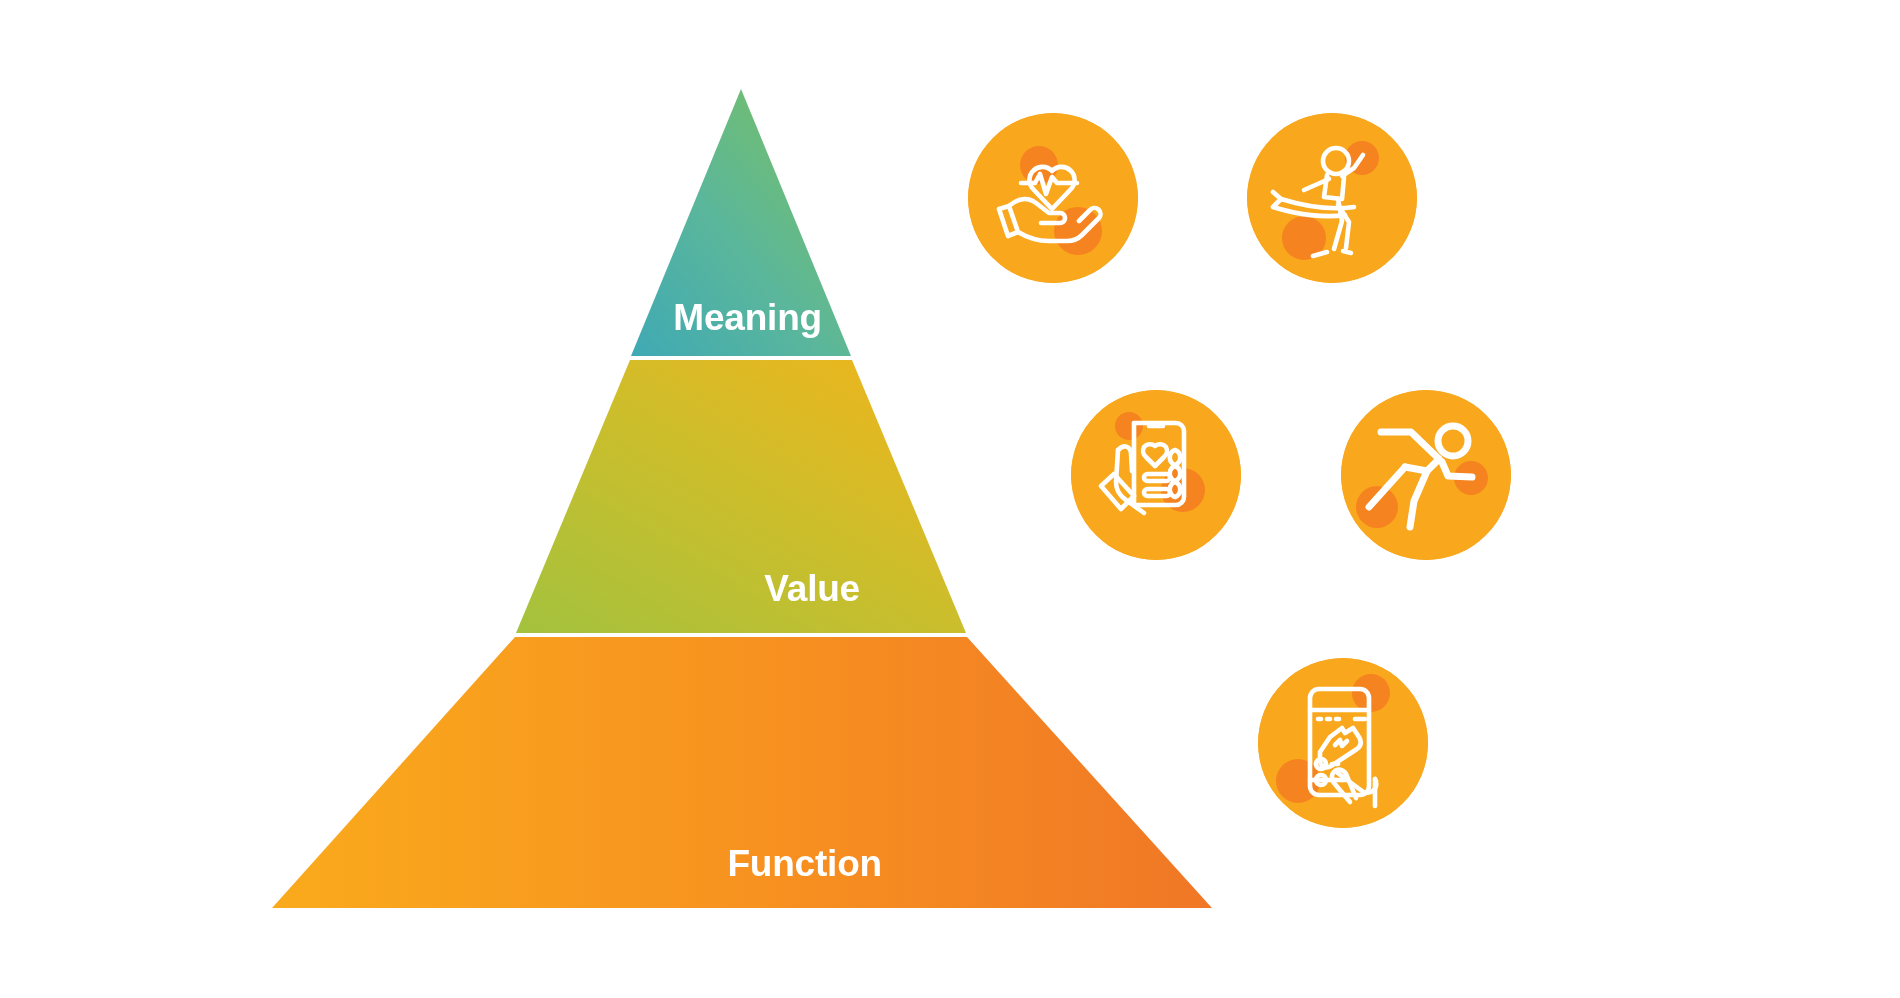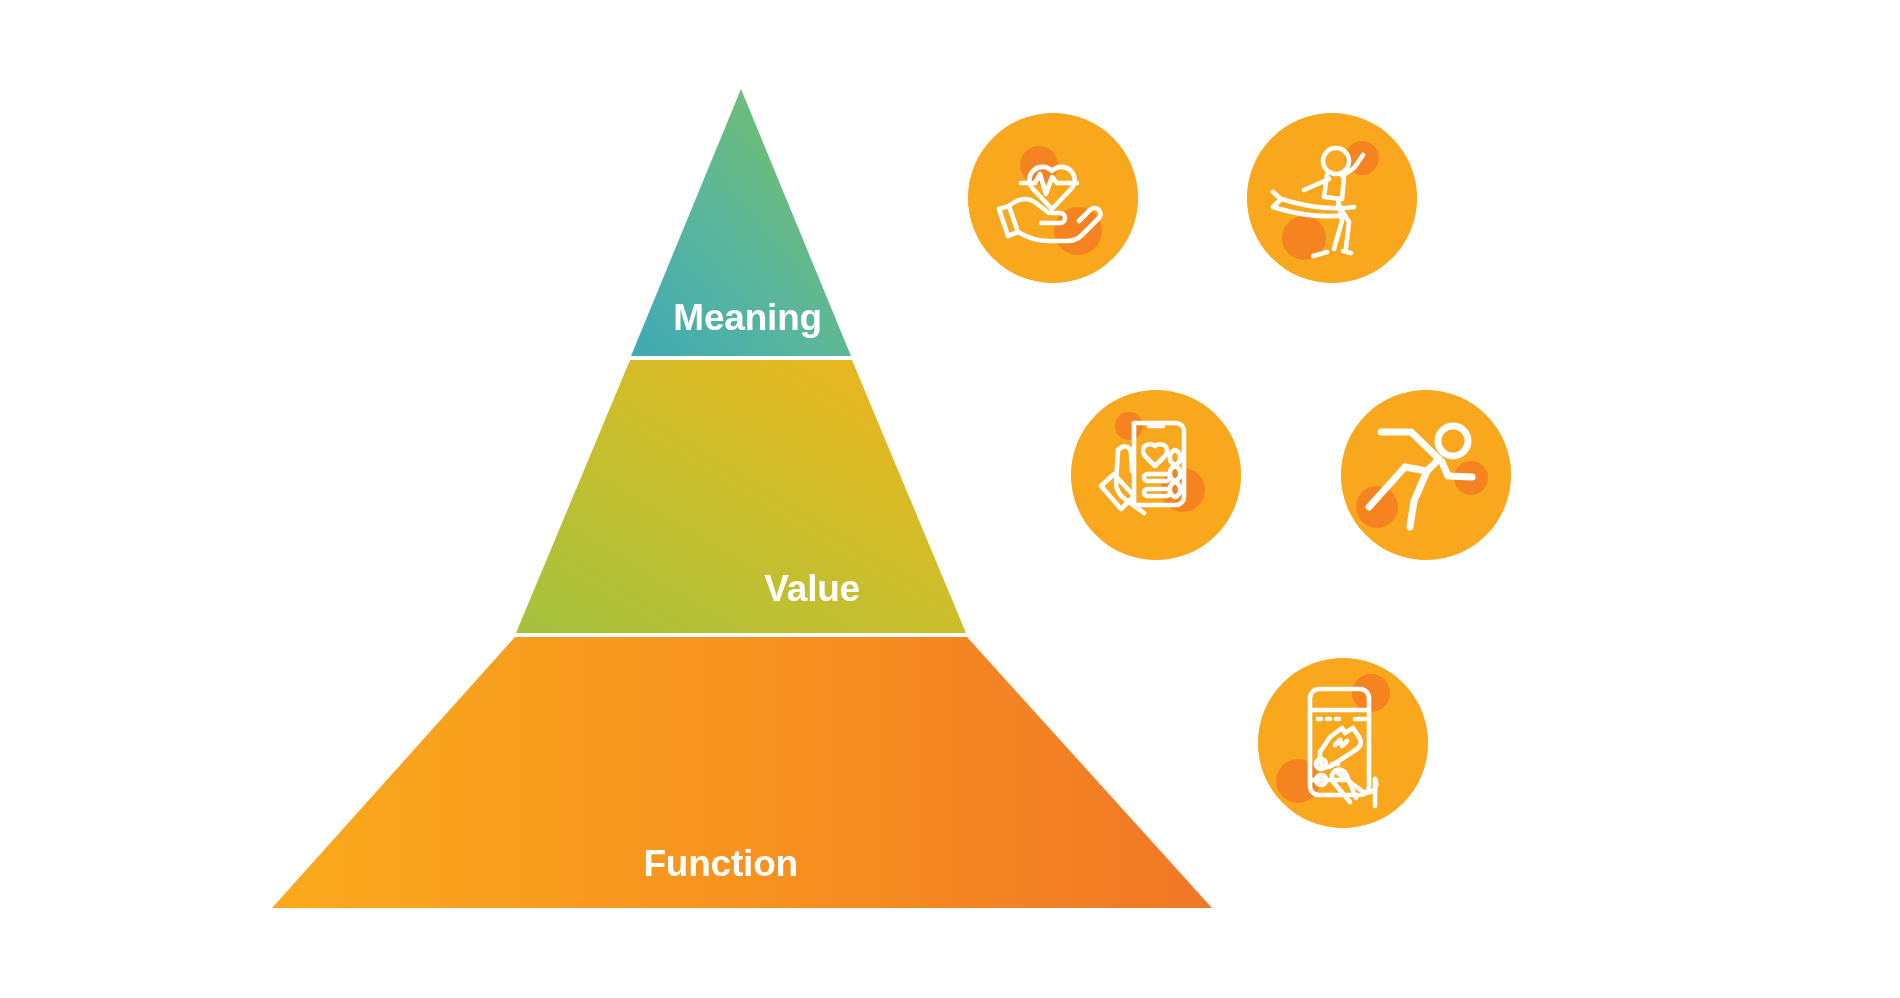--- a/index.html
+++ b/index.html
@@ -33,21 +33,21 @@
     color: #ffffff;
     font-weight: bold;
     letter-spacing: -0.2px;
     white-space: nowrap;
     text-align: right;
     transform: translateY(-50%);
     pointer-events: none;
   }
   #label-meaning { right: 1078px; top: 318px; font-size: 37px; }
   #label-value   { right: 1040px; top: 589px; font-size: 37px; }
-  #label-function{ right: 1102px; top: 864px; font-size: 37px; }
+  #label-function{ right: 1018px; top: 864px; font-size: 37px; }
 
   
   .dot-row {
     position: absolute;
     height: 11px;
     display: flex;
     align-items: center;
     gap: 15px;
     pointer-events: none;
   }

